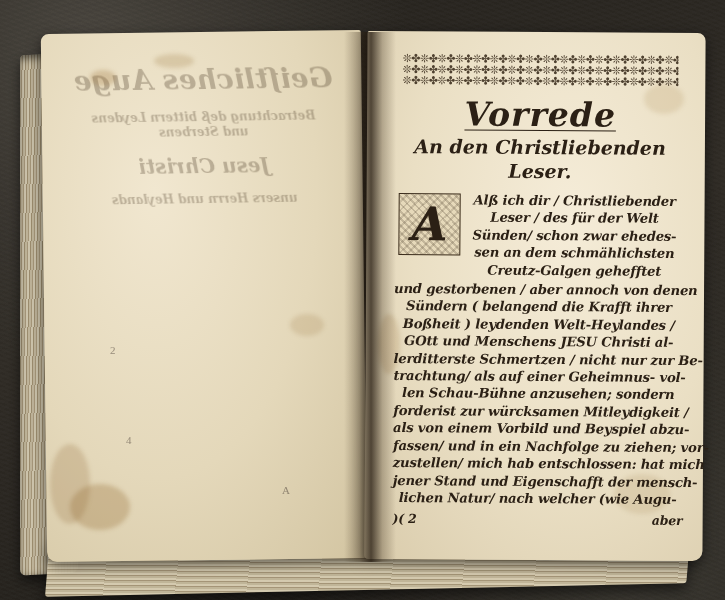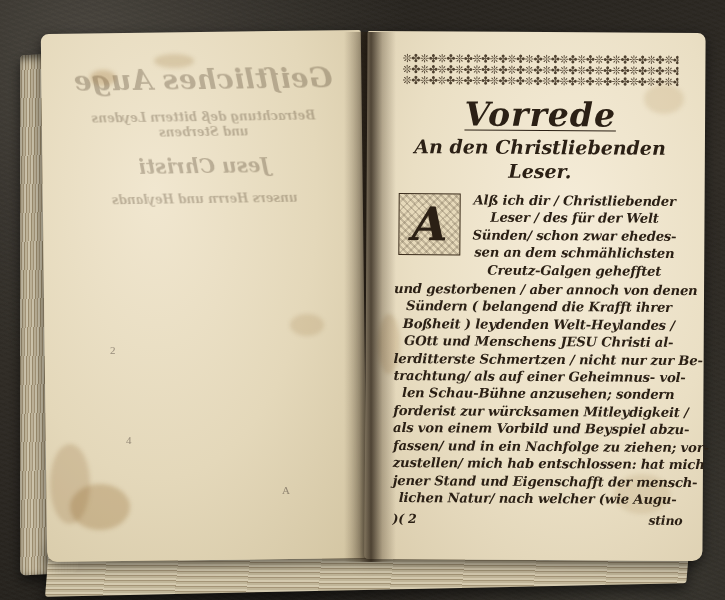--- a/index.html
+++ b/index.html
@@ -324,20 +324,20 @@
           <div class="line">forderist zur würcksamen Mitleydigkeit /</div>
           <div class="line">als von einem Vorbild und Beyspiel abzu-</div>
           <div class="line">fassen/ und in ein Nachfolge zu ziehen; vor-</div>
           <div class="line">zustellen/ mich hab entschlossen: hat mich</div>
           <div class="line">jener Stand und Eigenschafft der mensch-</div>
           <div class="line">lichen Natur/ nach welcher (wie Augu-</div>
         </div>
 
         <div class="catch">
           <span class="signature">)( 2</span>
-          <span class="catchword">stino</span>
+          <span class="catchword">aber</span>
         </div>
       </div>
     </div>
 
     <div class="gutter"></div>
   </div>
 </div>
 
 </body></html>

